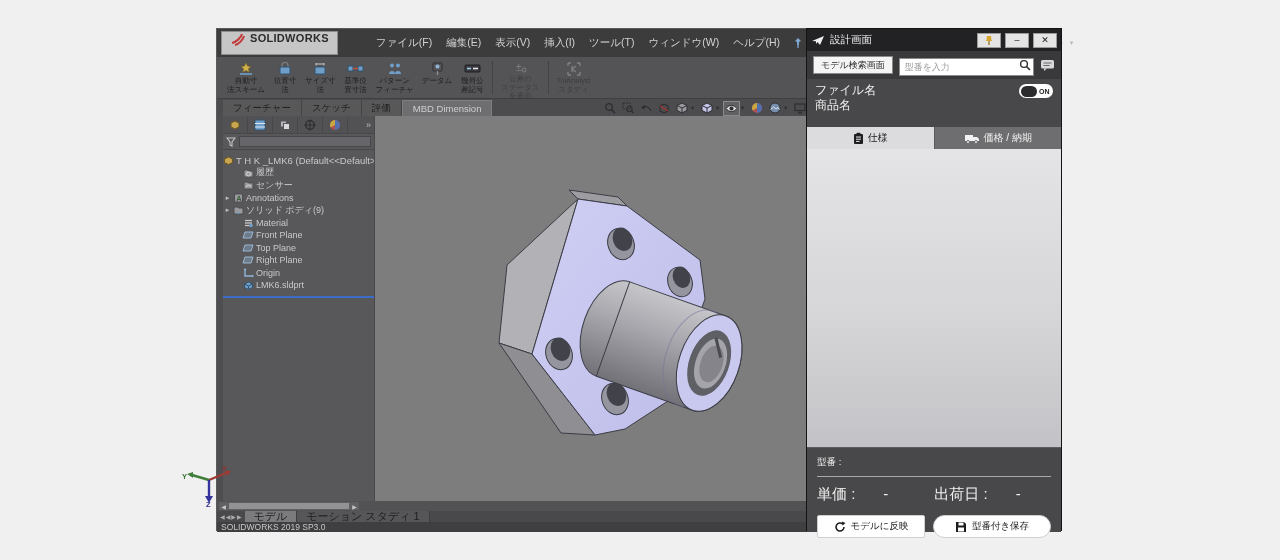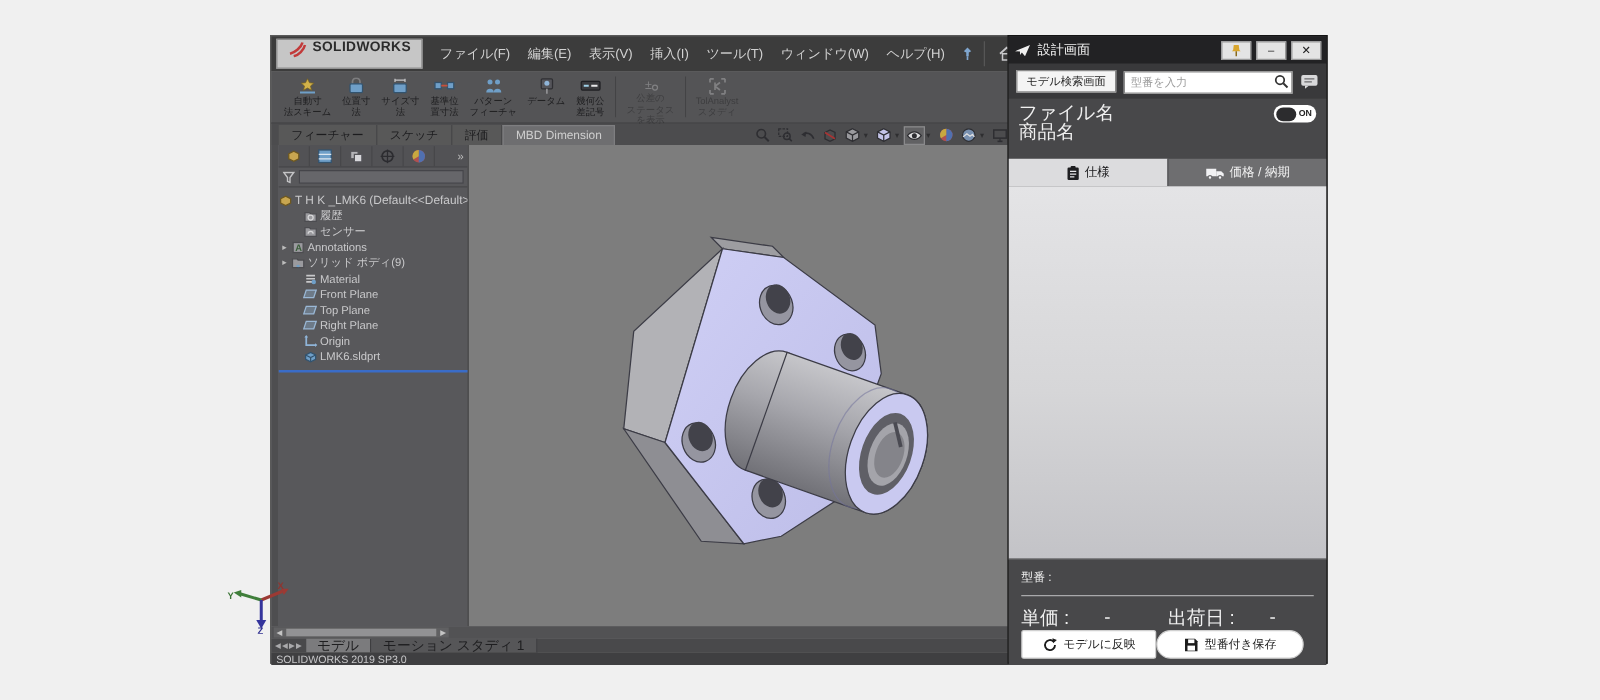--- a/index.html
+++ b/index.html
@@ -6,21 +6,21 @@
   html,body{width:1280px;height:560px}
   body{position:relative;background:#f0f0f0;font-family:"Liberation Sans","DejaVu Sans",sans-serif;overflow:hidden;-webkit-font-smoothing:antialiased}
 
   
   .sw-window{position:absolute;left:216px;top:28px;width:846px;height:503px;background:#7d7d7d;border:1px solid #5a5a5a}
 
   
   .menubar{position:absolute;left:0;top:0;width:100%;height:28px;background:#3c3c3c;display:flex;align-items:center}
   .brandbox{display:flex;align-items:flex-start;gap:4px;background:#c6c6c6;border:1px solid #8d8d8d;height:24px;margin-left:4px;padding:0 8px}
   .brandbox span{font-size:11px;font-weight:bold;color:#2b2b2b;letter-spacing:.3px}
-  .menus{display:flex;align-items:center;margin-left:8px;gap:2px}
+  .menus{display:flex;align-items:center;margin-left:32px;gap:2px}
   .menu-item{font-size:10.5px;color:#d2d2d2;padding:3px 6px;cursor:default;white-space:nowrap}
   .pinbtn{margin-left:6px;margin-right:8px}
   .qbar{display:flex;align-items:center;gap:1px;border-left:1px solid #565656;padding-left:8px}
   .qico{display:flex;align-items:center;justify-content:center;width:19px;height:20px}
   .qico.boxed{border:1px solid #8a8a8a;background:#4a4a4a}
   .caret{font-size:7px;color:#b9b9b9;width:7px;text-align:center}
 
   
   .ribbon{position:absolute;left:0;top:28px;width:100%;height:42px;background:#545456;display:flex;align-items:stretch;padding:2px 4px 2px 6px;border-bottom:1px solid #3f3f41}
   .rbtn{display:flex;flex-direction:column;align-items:center;justify-content:flex-start;padding:2px 4px 0 4px;min-width:32px}
@@ -75,36 +75,36 @@
   .ptitle{position:absolute;left:0;top:0;width:100%;height:22px;background:#222224;display:flex;align-items:center;padding:0 4px}
   .ptitle .tname{font-size:10.5px;color:#f2f2f2;margin-left:5px}
   .winbtn{width:24px;height:15px;background:#e4e4e4;border:1px solid #9a9a9a;display:flex;align-items:center;justify-content:center;font-size:9px;color:#222;margin-left:4px}
   .psearch{position:absolute;left:0;top:22px;width:100%;height:28px;background:#39393b;display:flex;align-items:center;padding:0 6px;gap:6px}
   .msearch-btn{height:18px;background:#f4f4f4;border:1px solid #8a8a8a;font-size:9px;color:#1d1d1d;padding:0 7px;display:flex;align-items:center}
   .sinput-wrap{position:relative;flex:1;height:18px}
   .sinput{width:100%;height:18px;border:1px solid #8a8a8a;background:#fff;font-size:9px;padding:0 18px 0 5px;font-family:inherit;color:#222}
   .sinput::placeholder{color:#9a9a9a}
   .sgl{position:absolute;right:3px;top:3px}
   .pinfo{position:absolute;left:0;top:50px;width:100%;height:48px;background:#48484a;padding:4px 8px}
-  .pinfo .lab{font-size:15px;color:#f0f0f0;height:15px;line-height:15px}
+  .pinfo .lab{font-size:12px;color:#f0f0f0;height:15px;line-height:15px}
   .toggle{position:absolute;right:8px;top:5px;width:34px;height:14px;background:#fff;border-radius:8px;display:flex;align-items:center}
   .knob{width:16px;height:11px;background:#2c2c2e;border-radius:6px;margin-left:2px}
   .tgl-lab{font-size:7px;font-weight:bold;color:#222;margin-left:2px}
   .ptabs{position:absolute;left:0;top:98px;width:100%;height:22px;display:flex}
   .ptab{flex:1;display:flex;align-items:center;justify-content:center;gap:4px;font-size:10px}
   .ptab.active{background:#dcdcde;color:#1b1b1d}
   .ptab.inactive{background:#6e6e70;color:#f1f1f1;border-left:1px solid #5a5a5c}
   .pcontent{position:absolute;left:0;top:120px;width:100%;height:298px;background:linear-gradient(180deg,#e4e4e6 0%,#d6d6d8 55%,#c3c3c7 100%)}
   .pbottom{position:absolute;left:0;top:418px;width:100%;height:85px;background:#48484a;border-top:1px solid #5c5c5e;padding:8px 10px 0 10px}
   .pbottom .fl{font-size:9.5px;color:#f0f0f0}
   .pline{height:1px;background:#a9a9ab;margin:7px 0 8px 0}
   .prow{display:flex;font-size:15px;color:#f0f0f0}
   .prow .val{margin-left:28px}
   .prow .g2{margin-left:46px}
-  .pbtns{display:flex;justify-content:flex-start;}
+  .pbtns{display:flex;justify-content:space-between;margin-top:11px}
   .pbtn{height:23px;background:#fff;display:flex;align-items:center;justify-content:center;gap:5px;font-size:9.5px;color:#1c1c1c;border:1px solid #d0d0d0}
   .pbtn.rect{width:108px;border-radius:2px}
   .pbtn.pill{width:118px;border-radius:12px}
   svg{display:block}
 </style>
 </head>
 <body>
 
 <div class="sw-window">
 

